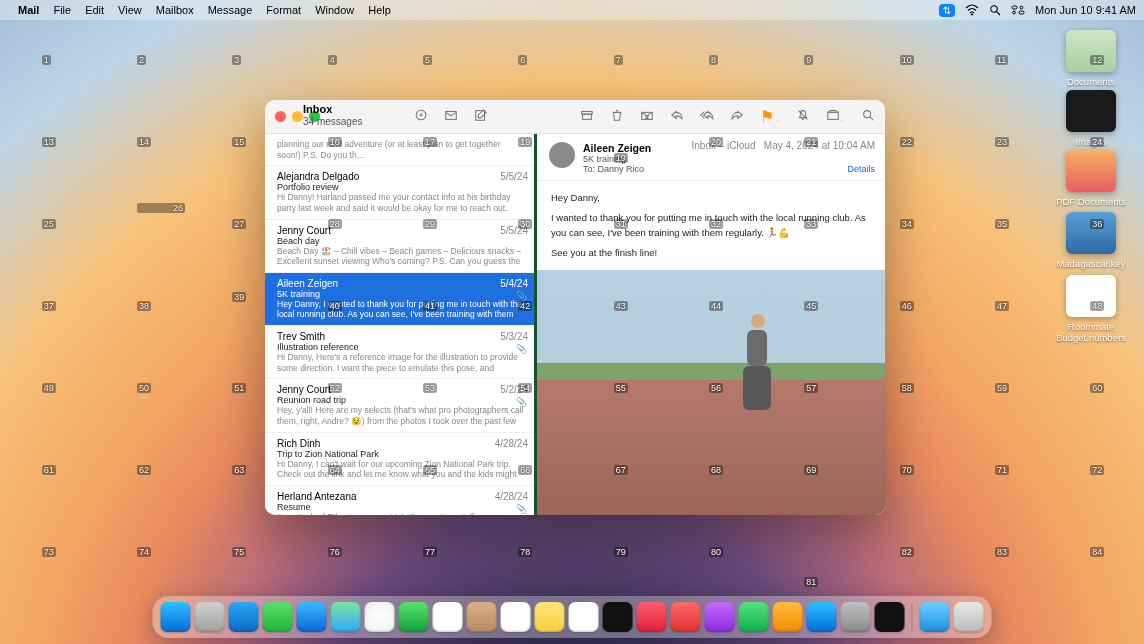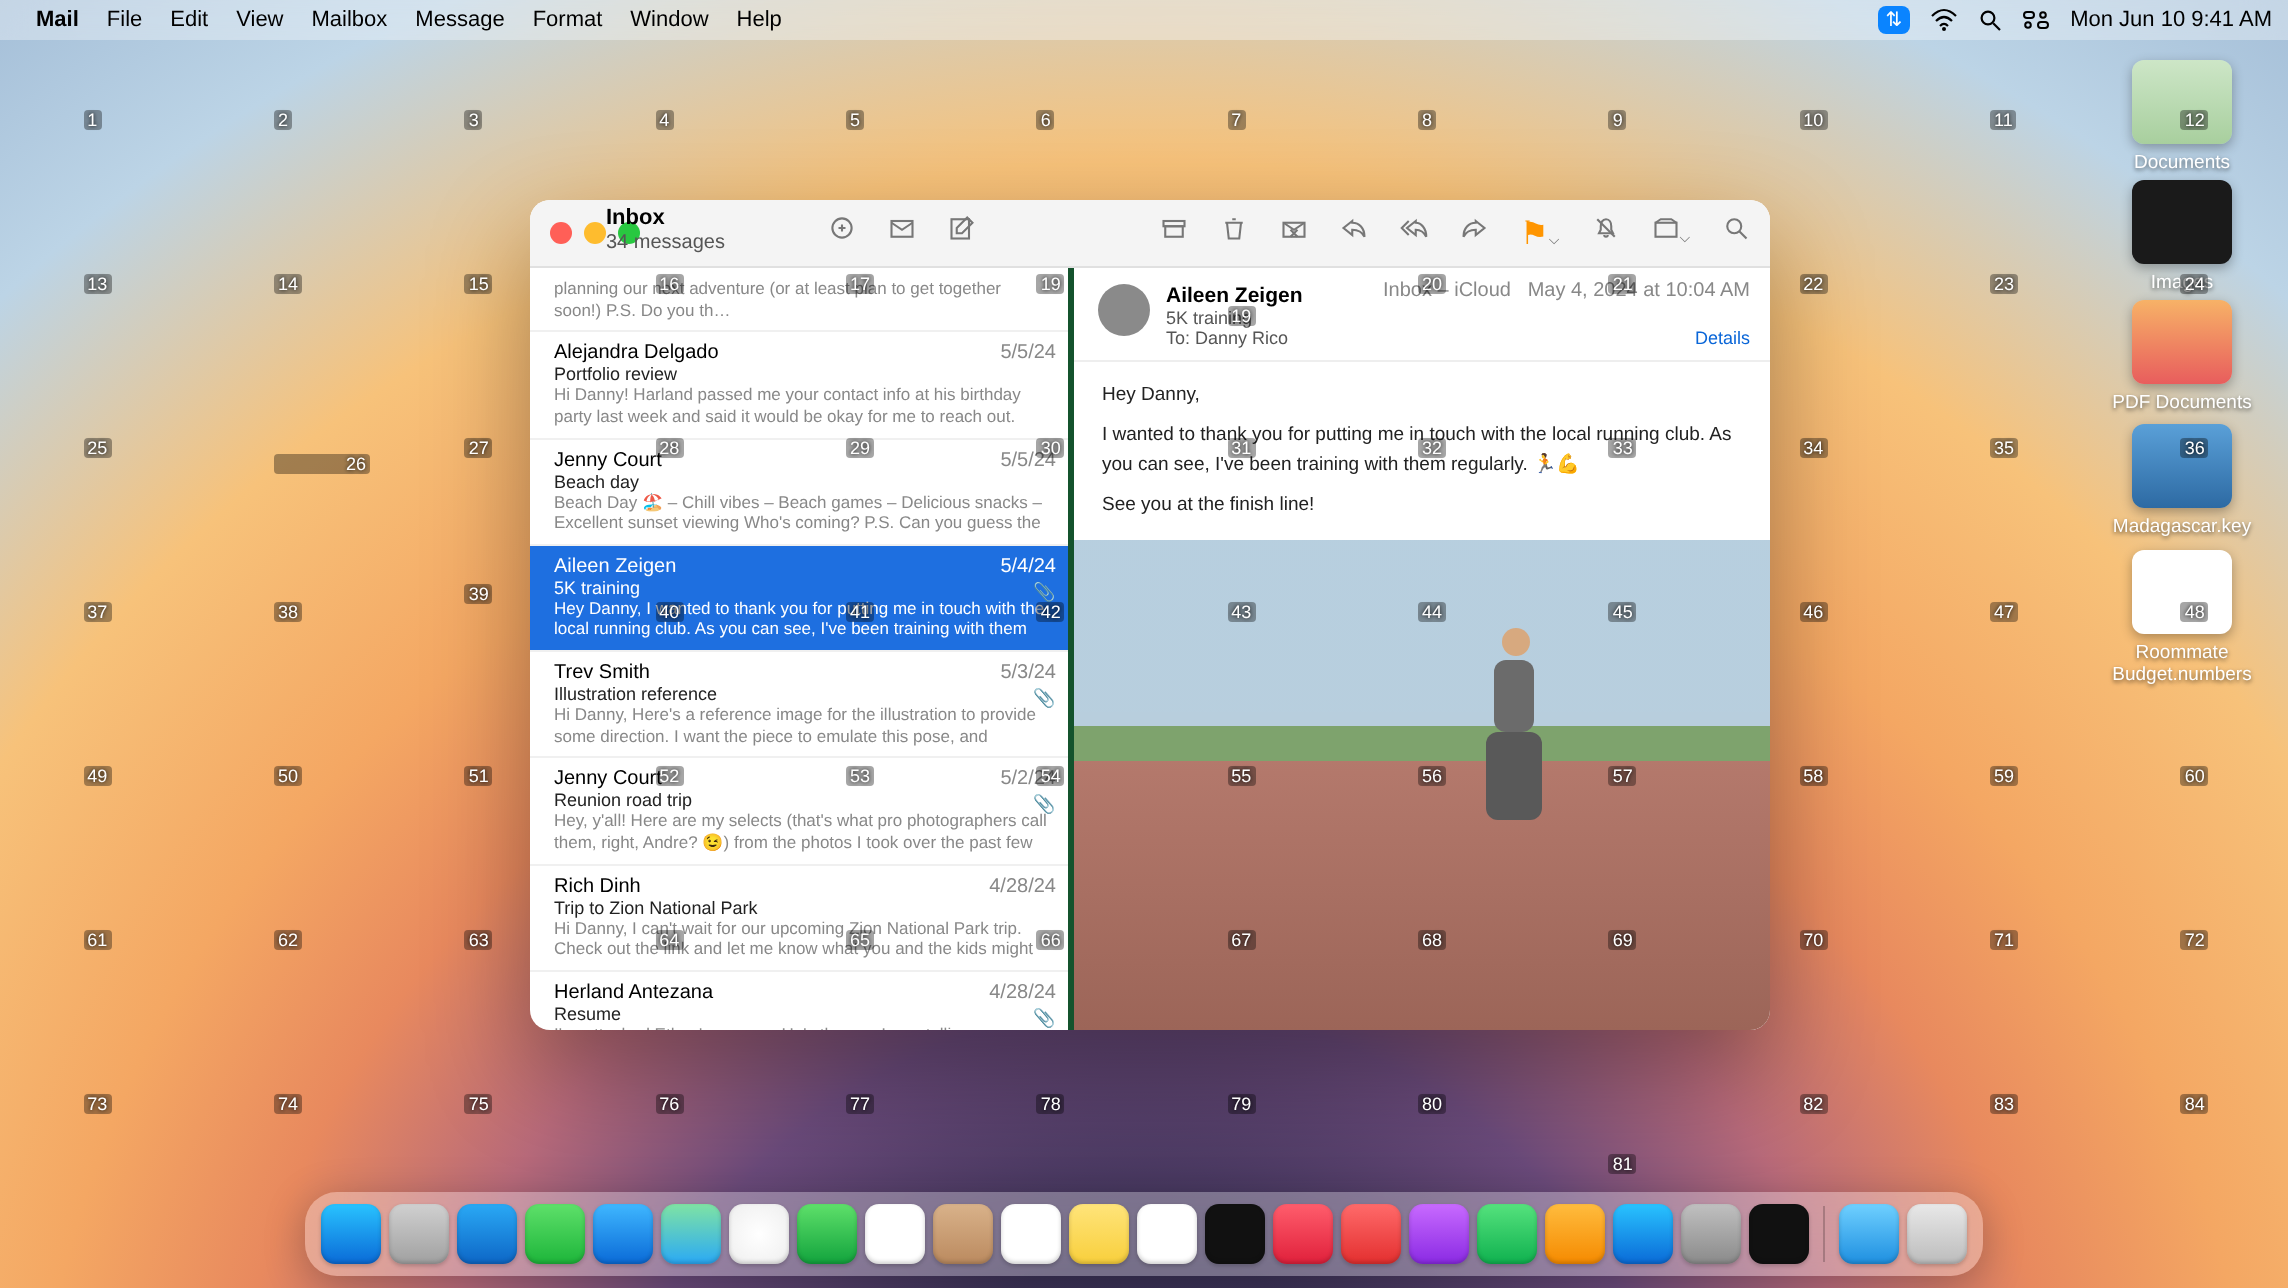--- a/index.html
+++ b/index.html
@@ -293,21 +293,21 @@
     <span class="gnum" style="left: 327.667px; top: 137px;">16</span>
     <span class="gnum" style="left: 423px; top: 137px;">17</span>
     <span class="gnum" style="left: 518.333px; top: 137px;">19</span>
     <span class="gnum" style="left: 613.667px; top: 137px; margin-top: 16px;">19</span>
     <span class="gnum" style="left: 709px; top: 137px;">20</span>
     <span class="gnum" style="left: 804.333px; top: 137px;">21</span>
     <span class="gnum" style="left: 899.667px; top: 137px;">22</span>
     <span class="gnum" style="left: 995px; top: 137px;">23</span>
     <span class="gnum" style="left: 1090.33px; top: 137px;">24</span>
     <span class="gnum" style="left: 41.6667px; top: 219px;">25</span>
-    <span class="gnum" style="left: 137px; top: 227px; padding-left: 36px;">26</span>
+    <span class="gnum" style="left: 137px; top: 203px; padding-left: 36px;">26</span>
     <span class="gnum" style="left: 232.333px; top: 219px;">27</span>
     <span class="gnum" style="left: 327.667px; top: 219px;">28</span>
     <span class="gnum" style="left: 423px; top: 219px;">29</span>
     <span class="gnum" style="left: 518.333px; top: 219px;">30</span>
     <span class="gnum" style="left: 613.667px; top: 219px;">31</span>
     <span class="gnum" style="left: 709px; top: 219px;">32</span>
     <span class="gnum" style="left: 804.333px; top: 219px;">33</span>
     <span class="gnum" style="left: 899.667px; top: 219px;">34</span>
     <span class="gnum" style="left: 995px; top: 219px;">35</span>
     <span class="gnum" style="left: 1090.33px; top: 219px;">36</span>

